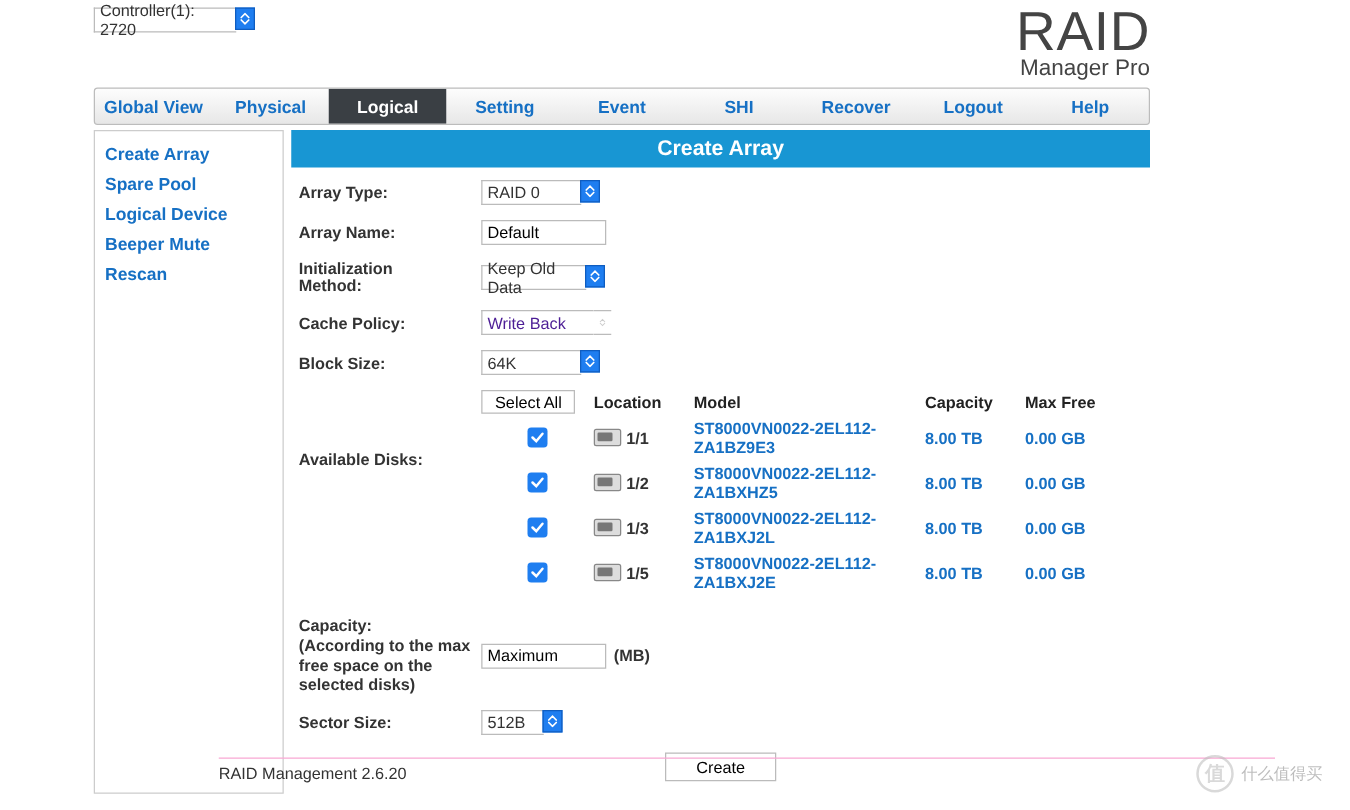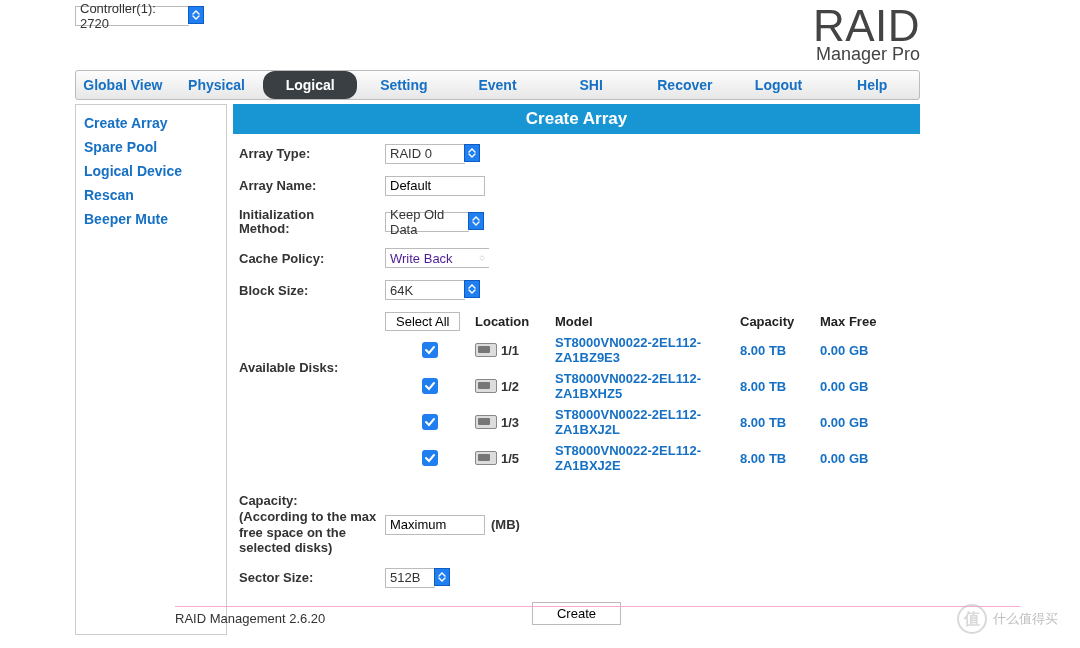--- a/index.html
+++ b/index.html
@@ -48,21 +48,20 @@
     text-align: center;
     line-height: 28px;
     font-weight: bold;
     color: #1670c4;
     font-size: 14px;
     cursor: pointer;
   }
   .tab.active {
     background: #3a3f44;
     color: #fff;
-    border-radius: 12px;
   }
   .content-row { display: flex; margin-top: 4px; }
   .sidebar { width: 152px; border: 1px solid #ccc; padding: 6px 8px 12px 8px; }
   .side-link { color: #1670c4; font-weight: bold; font-size: 14px; padding: 4px 0; cursor: pointer; }
   .main { flex: 1; margin-left: 6px; }
   .panel-title {
     background: #1896d3;
     color: #fff;
     font-weight: bold;
     font-size: 17px;
@@ -142,22 +141,22 @@
     <div class="tab">Recover</div>
     <div class="tab">Logout</div>
     <div class="tab">Help</div>
   </div>
 
   <div class="content-row">
     <div class="sidebar">
       <div class="side-link">Create Array</div>
       <div class="side-link">Spare Pool</div>
       <div class="side-link">Logical Device</div>
+      <div class="side-link">Beeper Mute</div>
       <div class="side-link">Rescan</div>
-      <div class="side-link">Beeper Mute</div>
     </div>
 
     <div class="main">
       <div class="panel-title">Create Array</div>
 
       <div class="form-area">
         <div class="frow">
           <div class="flabel">Array Type:</div>
           <div class="sel-wrap">
             <span class="select-like" style="width:80px">RAID 0</span>

